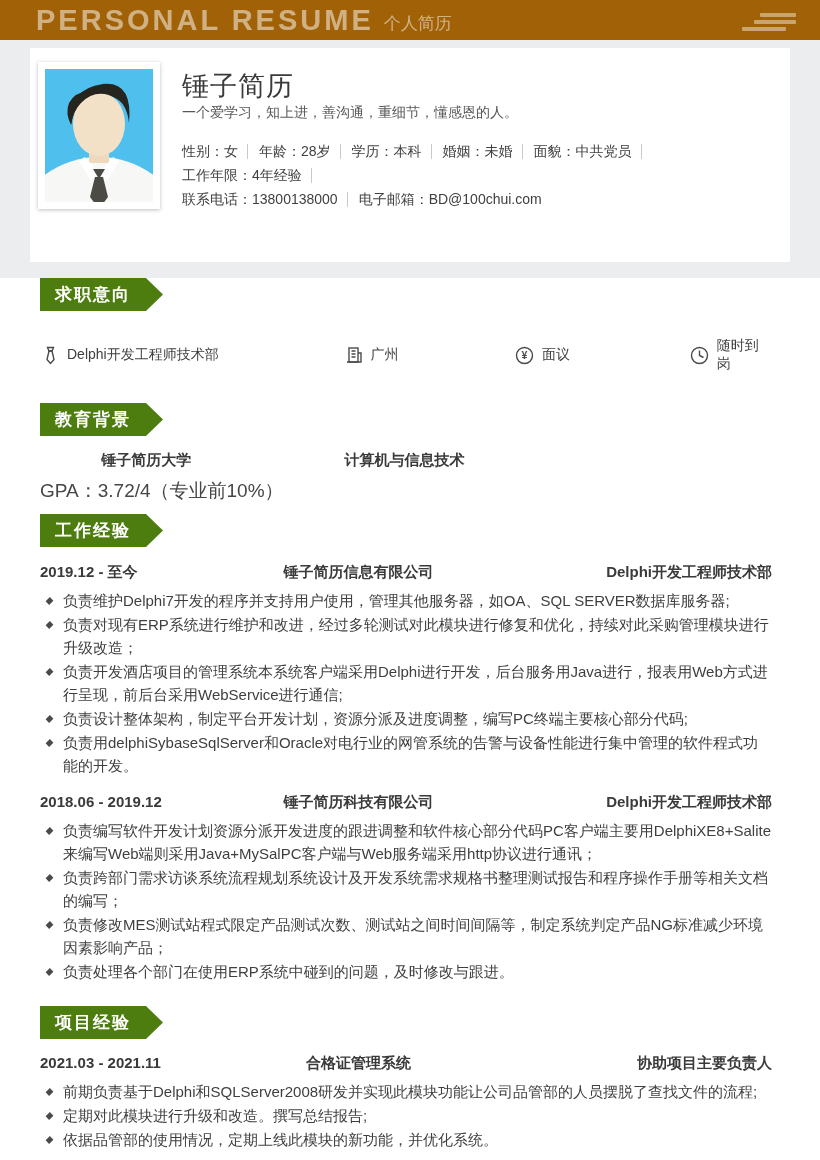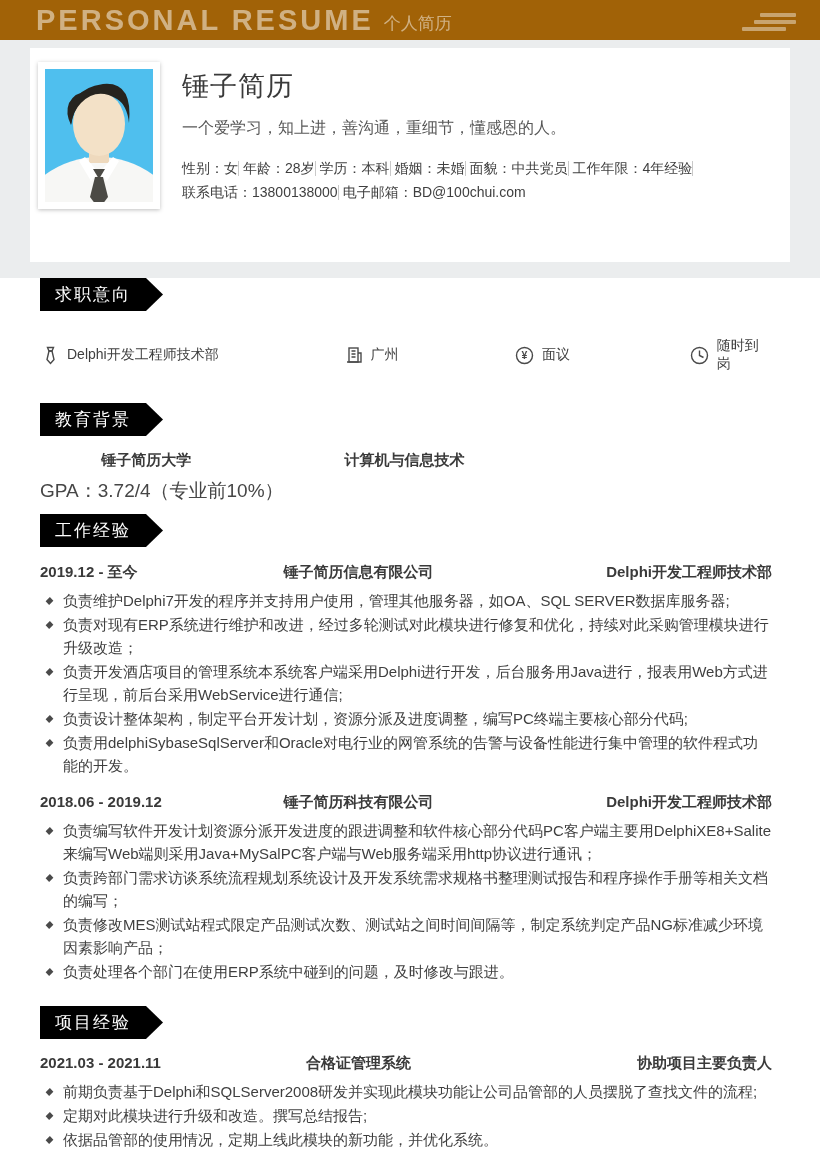--- a/index.html
+++ b/index.html
@@ -17,27 +17,27 @@
   .menu-icon .bar1{ top:0;    right:4px;  width:36px;}
   .menu-icon .bar2{ top:7px;  right:4px;  width:42px;}
   .menu-icon .bar3{ top:14px; right:14px; width:44px;}
   
   .header-zone{ background:#ebedee; padding:8px 30px 16px 30px; }
   .header-card{ background:#ffffff; height:214px; display:flex; padding:14px 18px 0 8px; }
   .photo-frame{ width:122px; height:147px; background:#ffffff; padding:7px; box-shadow:0 1px 4px rgba(0,0,0,.25); flex:none; }
   .photo-frame svg{ display:block; width:108px; height:133px; }
   .profile-main{ margin-left:22px; flex:1; }
   .profile-name{ font-size:27px; color:#3a3a3a; margin-top:6px; letter-spacing:1px;}
-  .profile-tagline{ font-size:16px; color:#575757; margin-top:14px;}
+  .profile-tagline{ font-size:14px; color:#575757; }
   .profile-info{ margin-top:17px; font-size:14px; color:#3f3f3f; line-height:24px;}
-  .info-item{ border-right:1px solid #c9c9c9; margin-right:4px; display:inline-block; line-height:15px;}
+  .info-item{ border-right:1px solid #c9c9c9; padding-right:9px; margin-right:11px; display:inline-block; line-height:15px;}
   .info-line2 .info-item:last-child{ border-right:none; }
   
   .content{ padding:0 48px 0 40px; }
-  .ribbon{ display:inline-block; background:#000000; color:#fff; font-weight:normal; font-size:17px;
+  .ribbon{ display:inline-block; background:#4d7c0f; color:#fff; font-weight:bold; font-size:17px;
            line-height:33px; padding:0 32px 0 15px; letter-spacing:2px;
            clip-path:polygon(0 0, calc(100% - 17px) 0, 100% 50%, calc(100% - 17px) 100%, 0 100%); }
   .sec{ margin-top:0; }
   
   .intent-row{ display:flex; margin:26px 0 30px 2px; }
   .intent-item{ display:flex; align-items:center; font-size:14px; color:#3f3f3f;}
   .intent-item .ic{ margin-right:8px; display:inline-flex; }
   .intent-item:nth-child(1){ width:305px;}
   .intent-item:nth-child(2){ width:172px;}
   .intent-item:nth-child(3){ width:176px;}

